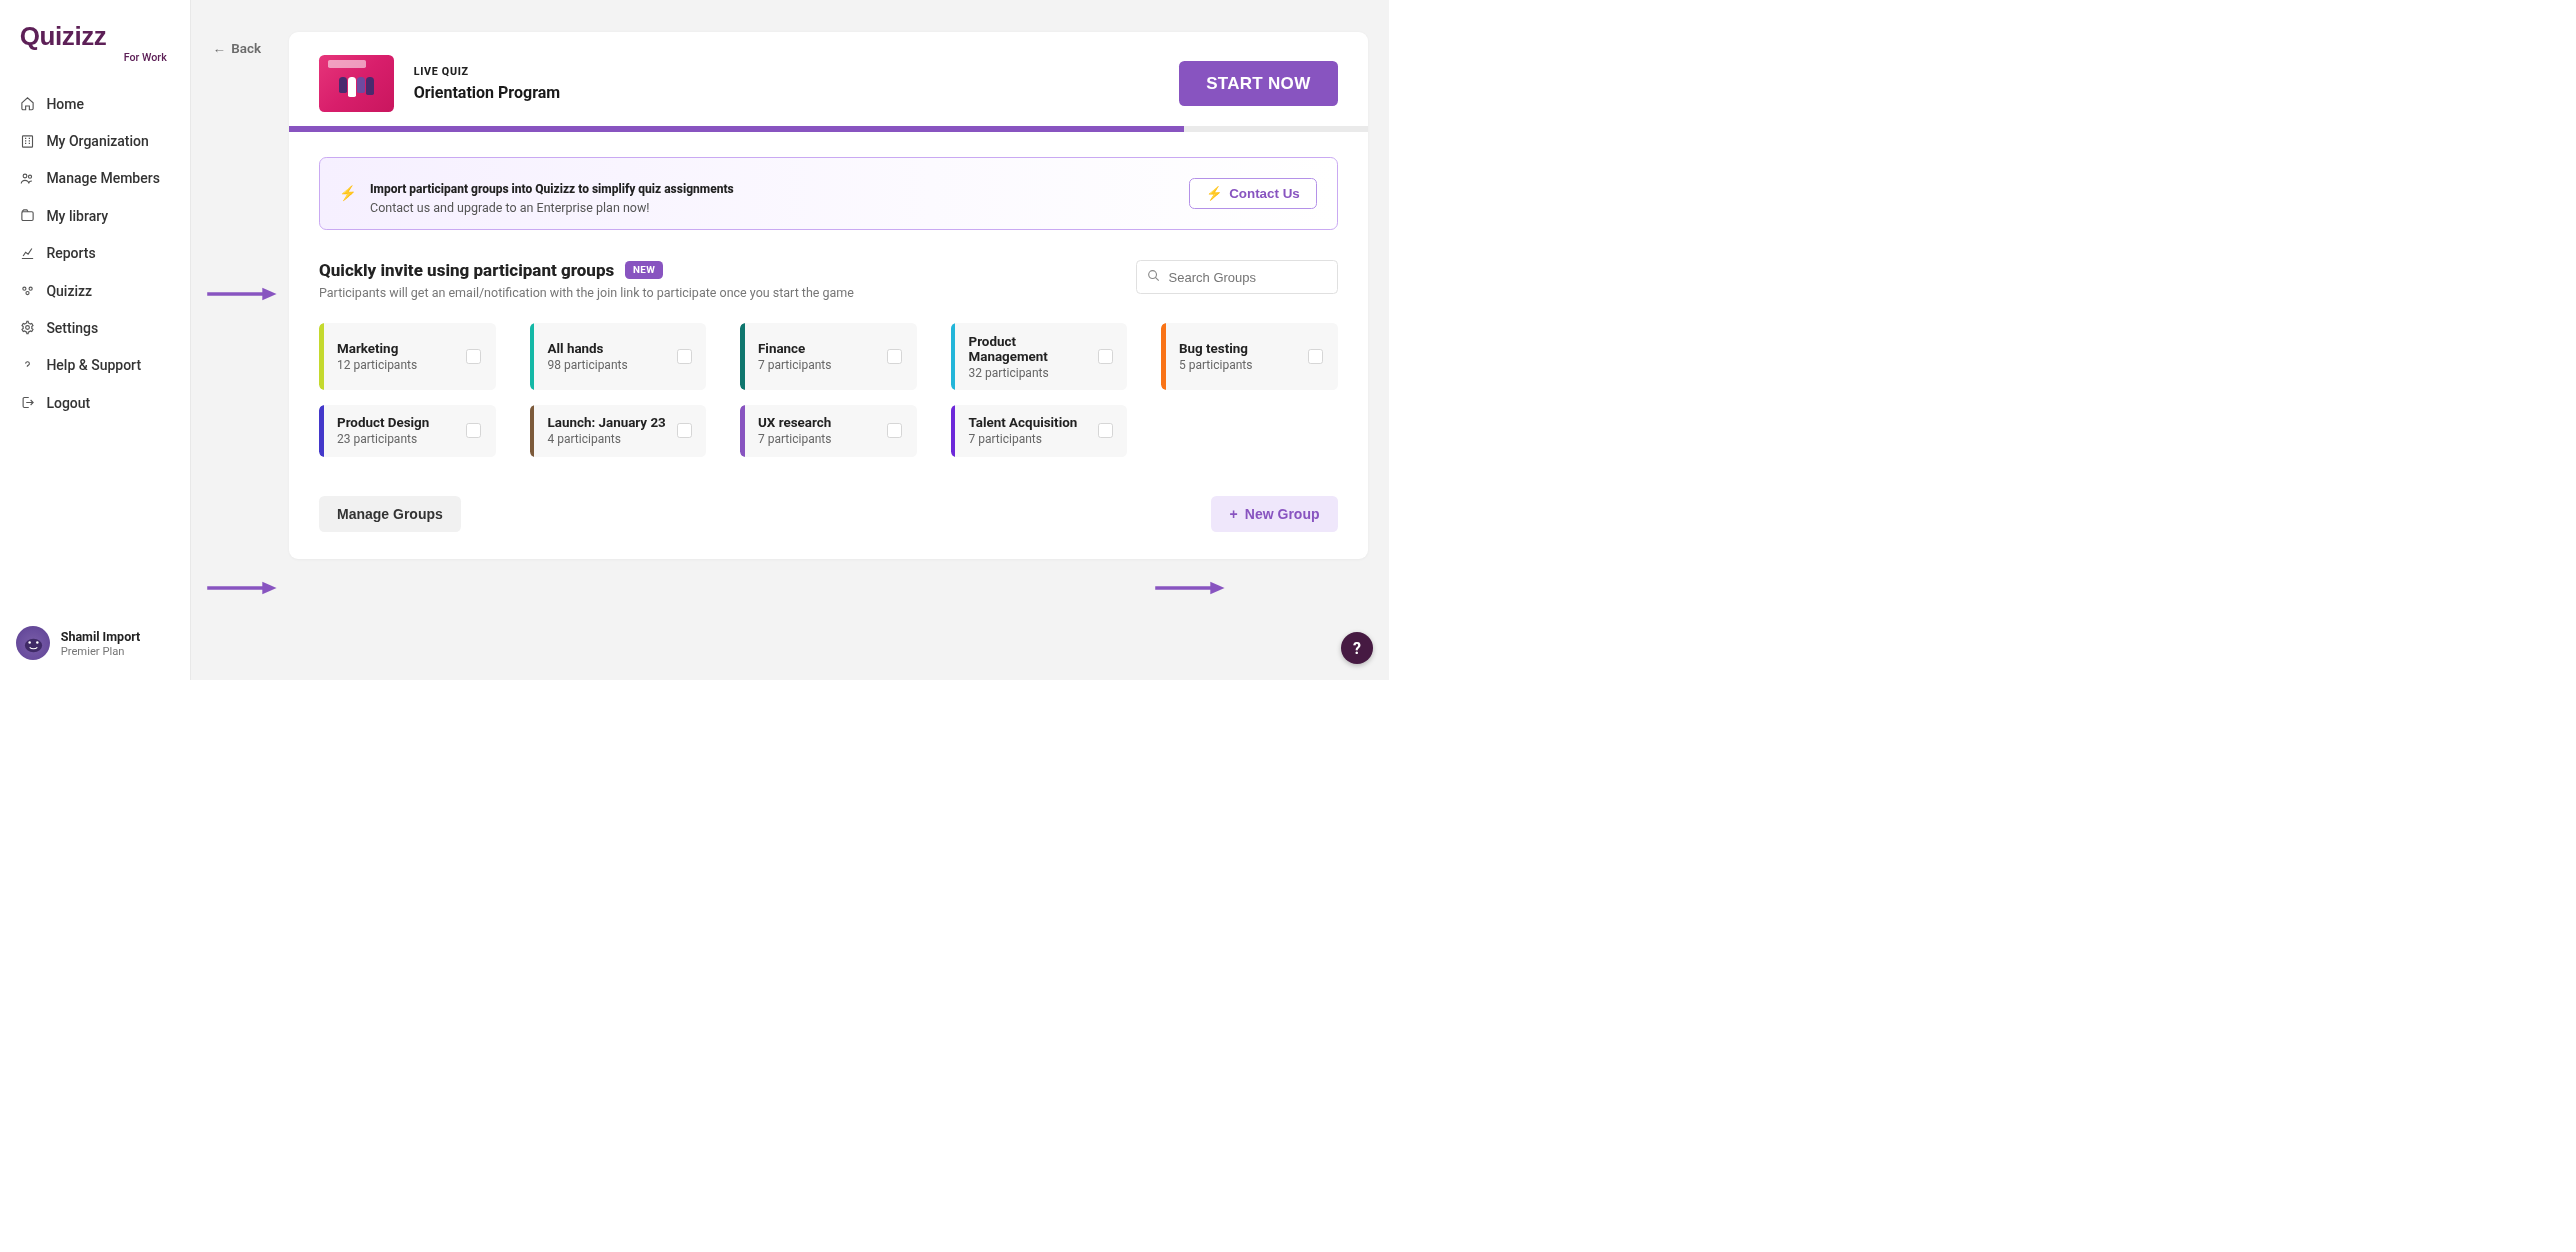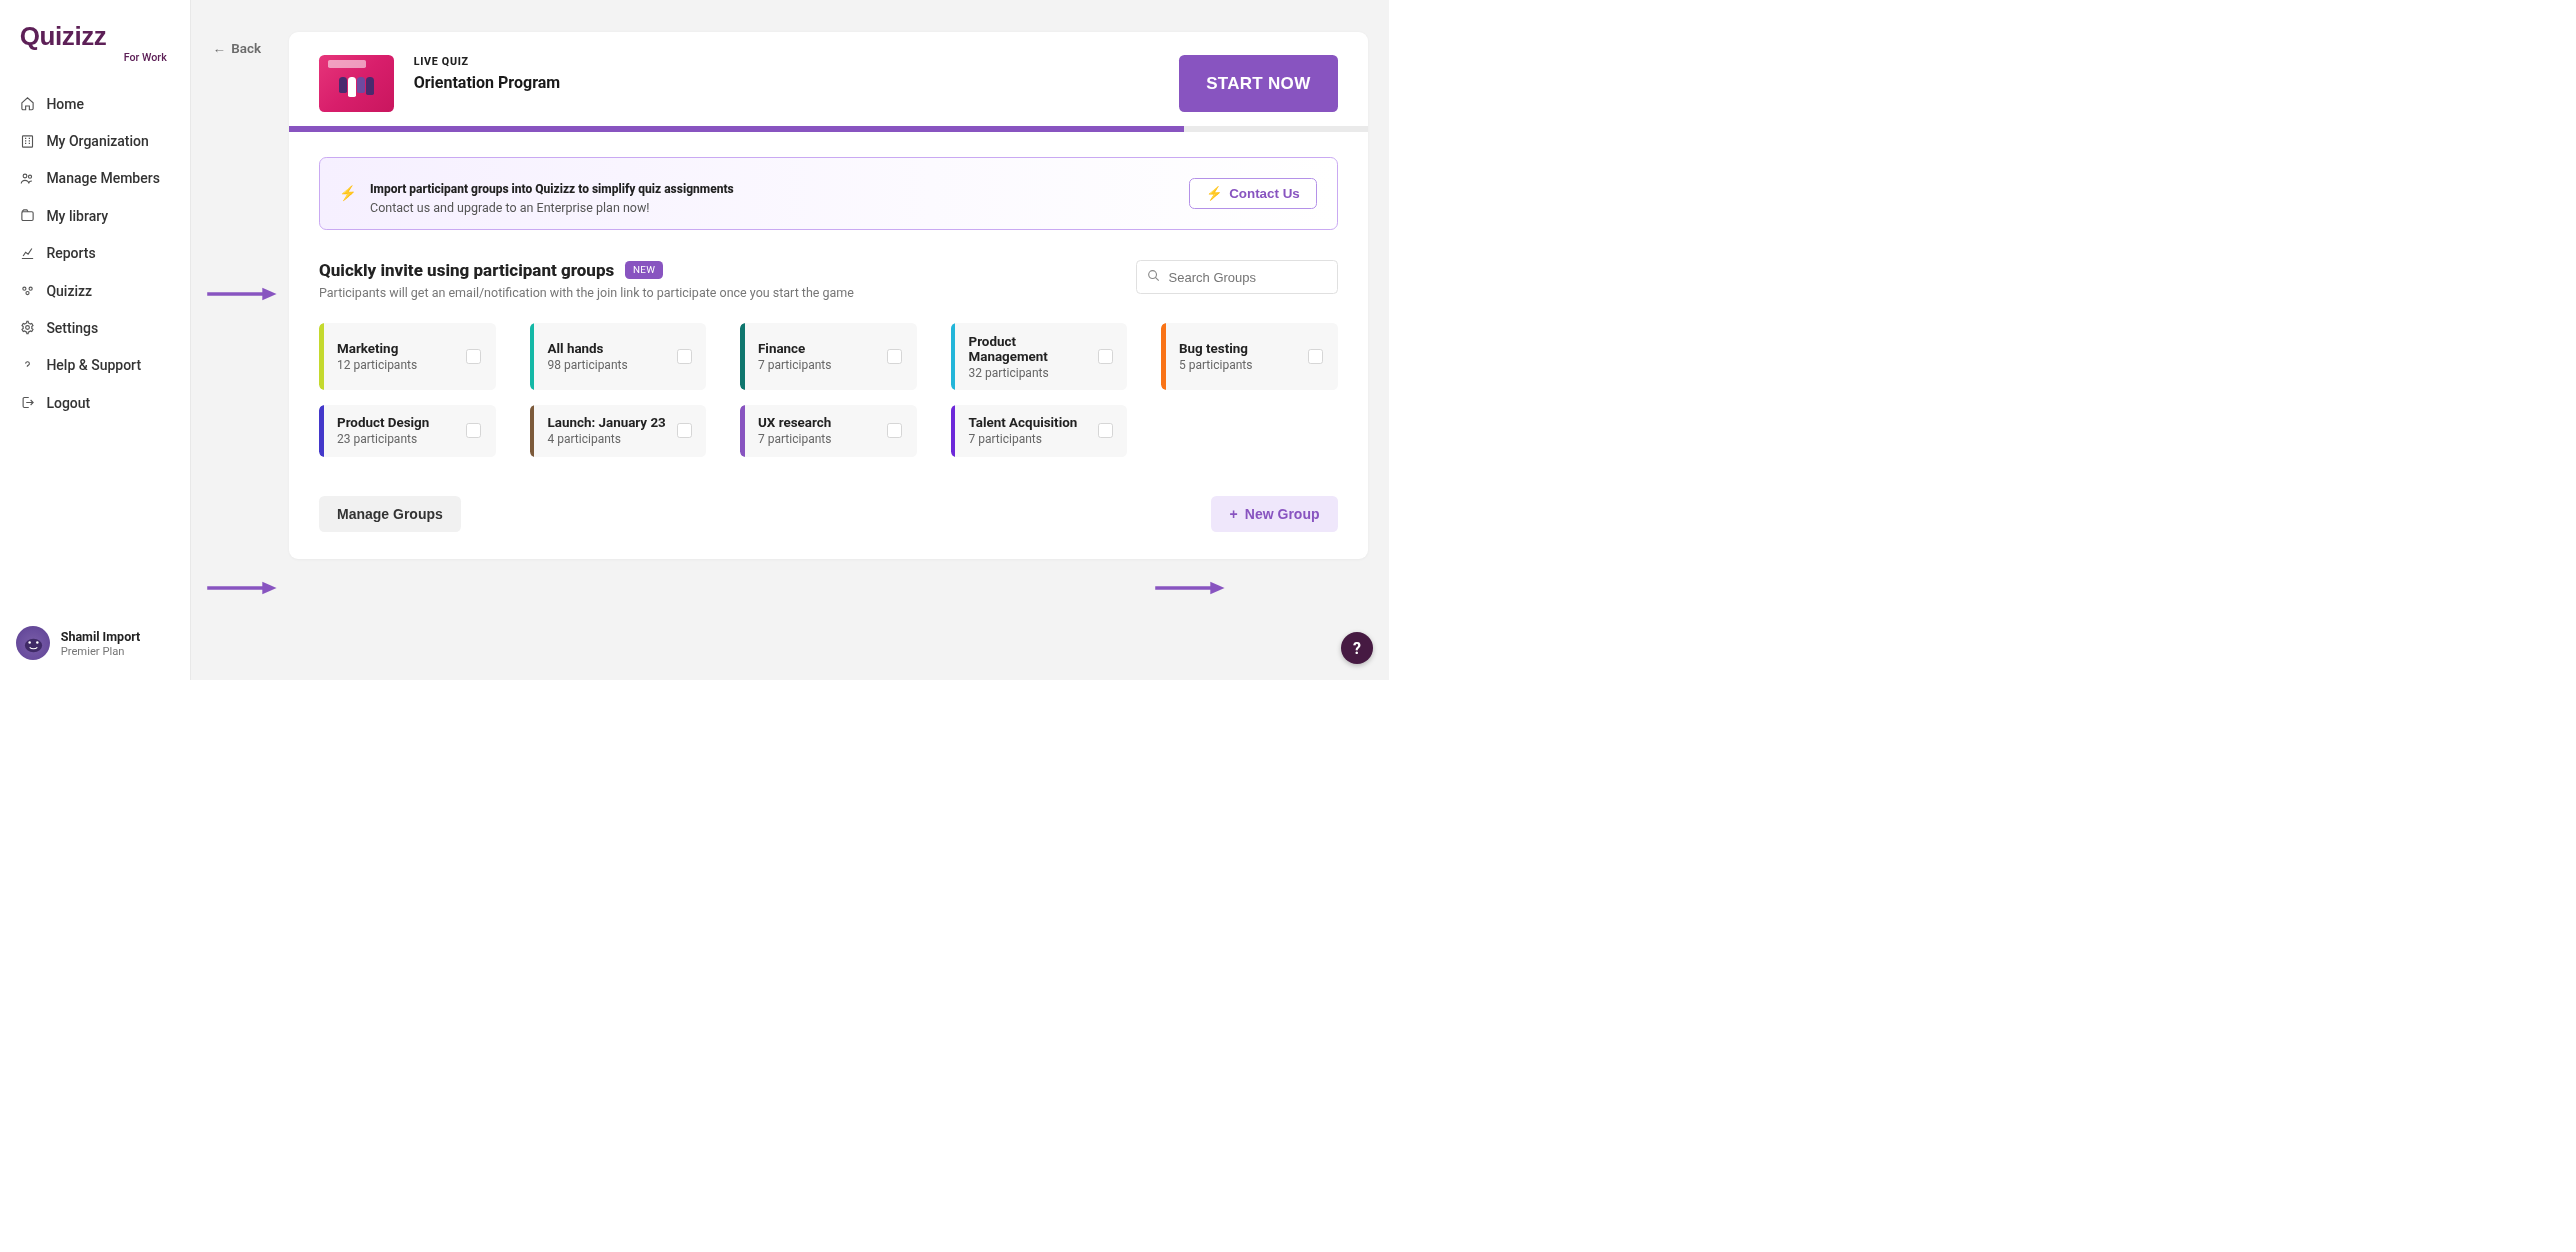--- a/index.html
+++ b/index.html
@@ -18,21 +18,21 @@
   .user-block { display: flex; gap: 10.7px; align-items: center; padding: 9px 16px; }
   .avatar { width: 34px; height: 34px; border-radius: 50%; background: radial-gradient(circle at 50% 55%, #7a5ea8 0%, #6a4e9e 55%, #5b3f8f 100%); display: flex; align-items: center; justify-content: center; }
   .avatar svg { width: 23px; height: 23px; }
   .user-name { font-size: 12.5px; font-weight: 700; color: #222; }
   .user-plan { font-size: 11.2px; color: #777; margin-top: 0.9px; }
 
   
   .main { flex: 1; background: #f3f3f3; position: relative; overflow: hidden; }
   .back-btn { position: absolute; top: 41px; left: 21.5px; display: flex; align-items: center; gap: 5.4px; font-size: 13.4px; font-weight: 600; color: #6b6b6b; cursor: pointer; }
   .content { margin: 32px 21.5px 21.5px 98px; background: #fff; border-radius: 9px; box-shadow: 0 0.9px 2.7px rgba(0,0,0,0.04); overflow: hidden; }
-  .hdr { display: flex; padding: 23px 30px 14.3px 30px; gap: 19.7px; }
+  .hdr { display: flex; align-items: center; padding: 23px 30px 14.3px 30px; gap: 19.7px; }
   .thumb { width: 75px; height: 57px; border-radius: 5.4px; background: linear-gradient(135deg, #e6357a 0%, #d81e6b 50%, #c9165e 100%); position: relative; display: flex; align-items: center; justify-content: center; overflow: hidden; }
   .thumb::before { content: ""; position: absolute; top: 5.4px; left: 9px; width: 38px; height: 7.2px; background: rgba(255,255,255,0.55); border-radius: 1.8px; }
   .thumb .people { display: flex; gap: 1.8px; margin-top: 7.2px; }
   .thumb .people span { width: 7.2px; height: 16px; background: #4a2a6e; border-radius: 3.6px 3.6px 1.8px 1.8px; }
   .thumb .people span:nth-child(2) { height: 19.7px; background: #fff; }
   .thumb .people span:nth-child(3) { background: #6e4aa0; }
   .thumb .people span:nth-child(4) { height: 18px; }
   .hdr-txt { flex: 1; }
   .kicker { font-size: 10.7px; font-weight: 800; letter-spacing: 0.7px; color: #222; }
   .title { font-size: 16px; font-weight: 700; color: #1a1a1a; margin-top: 5.4px; }
@@ -45,21 +45,21 @@
   .promo-ico { color: #8854c0; font-size: 14.3px; }
   .promo-txt { flex: 1; }
   .promo-title { font-size: 12px; font-weight: 800; color: #222; margin-top: 10px; }
   .promo-sub { font-size: 12.5px; color: #555; margin-top: 3.6px; }
   .contact-btn { border: 1.3px solid #b491e8; color: #8854c0; background: #fff; border-radius: 5.4px; padding: 7.2px 16px; font-size: 13.4px; font-weight: 700; display: inline-flex; align-items: center; gap: 6.3px; cursor: pointer; }
 
   .section-head { margin-top: 30px; display: flex; align-items: flex-start; gap: 14.3px; }
   .section-head-txt { flex: 1; }
   .sh-title-row { display: flex; align-items: center; gap: 10.7px; }
   .sh-title { font-size: 17px; font-weight: 800; color: #222; }
-  .badge-new { background: #8854c0; color: #fff; font-size: 9.8px; font-weight: 400; letter-spacing: 0.4px; padding: 3.6px 8px; border-radius: 4.5px; }
+  .badge-new { background: #8854c0; color: #fff; font-size: 9.8px; font-weight: 700; letter-spacing: 0.4px; padding: 3.6px 8px; border-radius: 4.5px; }
   .sh-sub { font-size: 12.5px; color: #777; margin-top: 5.4px; }
   .search-box { width: 202px; border: 0.9px solid #e0e0e0; border-radius: 4.5px; padding: 8px 10.7px; display: flex; align-items: center; gap: 8px; background: #fff; }
   .search-box input { border: none; outline: none; font-size: 13px; flex: 1; background: transparent; color: #333; }
   .search-box .sicon { color: #888; }
 
   .groups-grid { display: grid; grid-template-columns: repeat(5, 1fr); gap: 14.3px 34px; margin-top: 23px; }
   .group-card { position: relative; background: #f7f7f7; border-radius: 5.4px; padding: 10.7px 14.3px 10.7px 18px; display: flex; align-items: center; gap: 9px; min-height: 52px; overflow: hidden; }
   .group-card .stripe { position: absolute; left: 0; top: 0; bottom: 0; width: 4.5px; border-radius: 5.4px 0 0 5.4px; }
   .group-card .gname { font-size: 13.4px; font-weight: 700; color: #222; }
   .group-card .gcount { font-size: 12px; color: #666; margin-top: 1.8px; }

